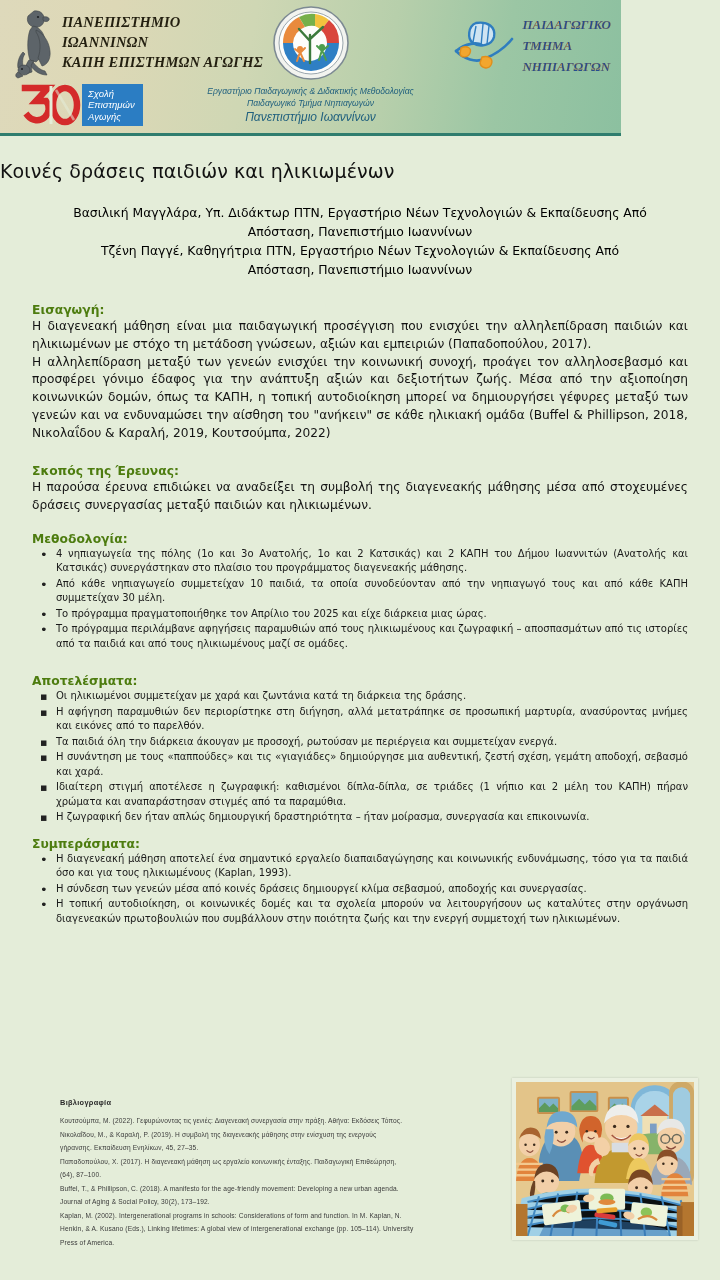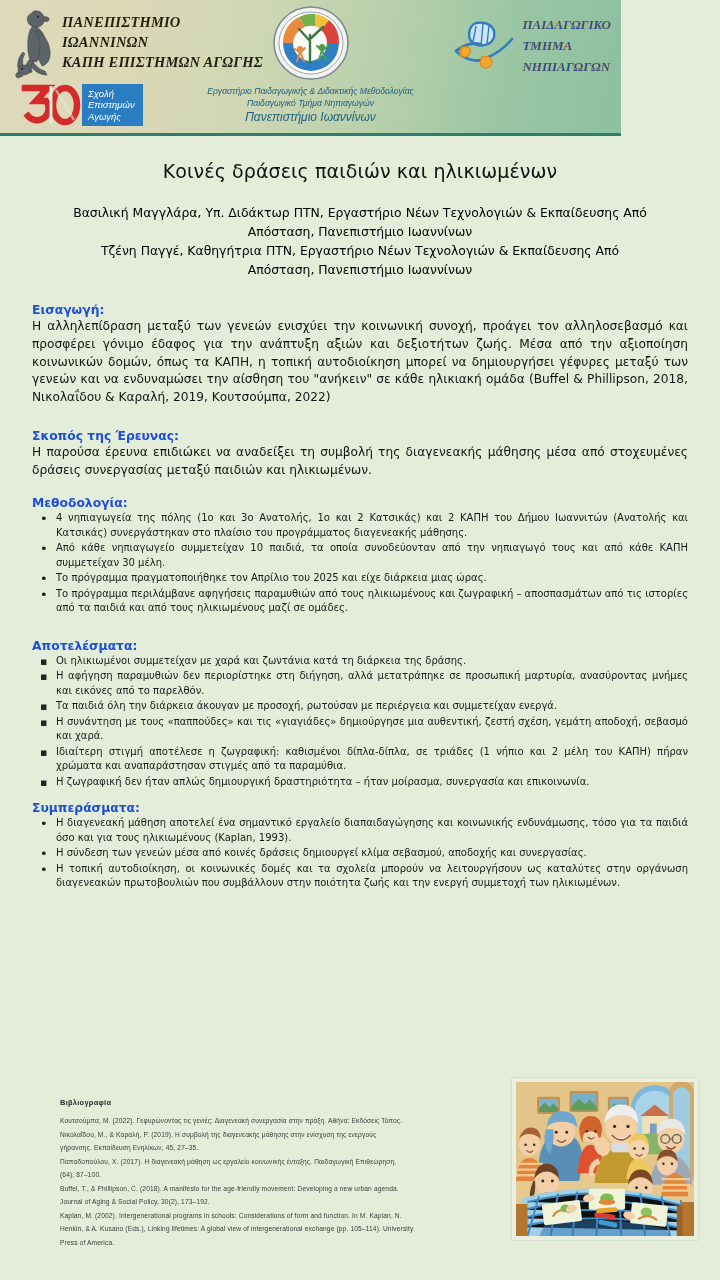--- a/index.html
+++ b/index.html
@@ -52,33 +52,33 @@
   .hdr-right { position:absolute; right:10px; top:14px; display:flex; align-items:center; gap:0; }
   .ptn-mark { width:72px; height:62px; flex:0 0 72px; }
   .ptn-text {
     font-family:"Liberation Serif", serif; font-weight:bold;
     font-size:13px; line-height:1.62; color:#244e91;
     -webkit-text-stroke:0.2px #cf7d25;
   }
 
   
   .poster-title {
-    text-align:center;
+    text-align:left;
     font-family:"DejaVu Sans", sans-serif;
     font-size:19px; color:#111; margin-top:24px; letter-spacing:.1px;
   }
   .authors {
     text-align:center; font-size:12.4px; line-height:1.52;
     color:#000000; margin:22px 62px 0 62px;
   }
 
   .content { padding:0 32px; margin-top:24px; }
 
   .sect-h {
-    font-size:12.3px; font-weight:bold; color:#1d4ed8;
+    font-size:12.3px; font-weight:bold; color:#4d7c0f;
     margin-bottom:1px;
   }
   .para {
     font-size:12.2px; line-height:1.45; text-align:justify;
     color:#141414; margin:0;
   }
 
   ul.bullets { margin:0; padding:0 0 0 22px; list-style:none; }
   ul.bullets > li {
     font-size:10px; line-height:1.45; text-align:justify;
@@ -207,20 +207,21 @@
   <div>Βασιλική Μαγγλάρα, Υπ. Διδάκτωρ ΠΤΝ, Εργαστήριο Νέων Τεχνολογιών &amp; Εκπαίδευσης Από</div>
   <div>Απόσταση, Πανεπιστήμιο Ιωαννίνων</div>
   <div>Τζένη Παγγέ, Καθηγήτρια ΠΤΝ, Εργαστήριο Νέων Τεχνολογιών &amp; Εκπαίδευσης Από</div>
   <div>Απόσταση, Πανεπιστήμιο Ιωαννίνων</div>
 </div>
 
 <div class="content">
 
   <section>
     <div class="sect-h">Εισαγωγή:</div>
+    <p class="para">Η διαγενεακή μάθηση είναι μια παιδαγωγική προσέγγιση που ενισχύει την αλληλεπίδραση παιδιών και ηλικιωμένων με στόχο τη μετάδοση γνώσεων, αξιών και εμπειριών (Παπαδοπούλου, 2017).</p>
     <p class="para">Η αλληλεπίδραση μεταξύ των γενεών ενισχύει την κοινωνική συνοχή, προάγει τον αλληλοσεβασμό και προσφέρει γόνιμο έδαφος για την ανάπτυξη αξιών και δεξιοτήτων ζωής. Μέσα από την αξιοποίηση κοινωνικών δομών, όπως τα ΚΑΠΗ, η τοπική αυτοδιοίκηση μπορεί να δημιουργήσει γέφυρες μεταξύ των γενεών και να ενδυναμώσει την αίσθηση του "ανήκειν" σε κάθε ηλικιακή ομάδα (Buffel &amp; Phillipson, 2018, Νικολαΐδου &amp; Καραλή, 2019, Κουτσούμπα, 2022)</p>
   </section>
 
   <div class="gap-lg"></div>
 
   <section>
     <div class="sect-h">Σκοπός της Έρευνας:</div>
     <p class="para">Η παρούσα έρευνα επιδιώκει να αναδείξει τη συμβολή της διαγενεακής μάθησης μέσα από στοχευμένες δράσεις συνεργασίας μεταξύ παιδιών και ηλικιωμένων.</p>
   </section>
 

